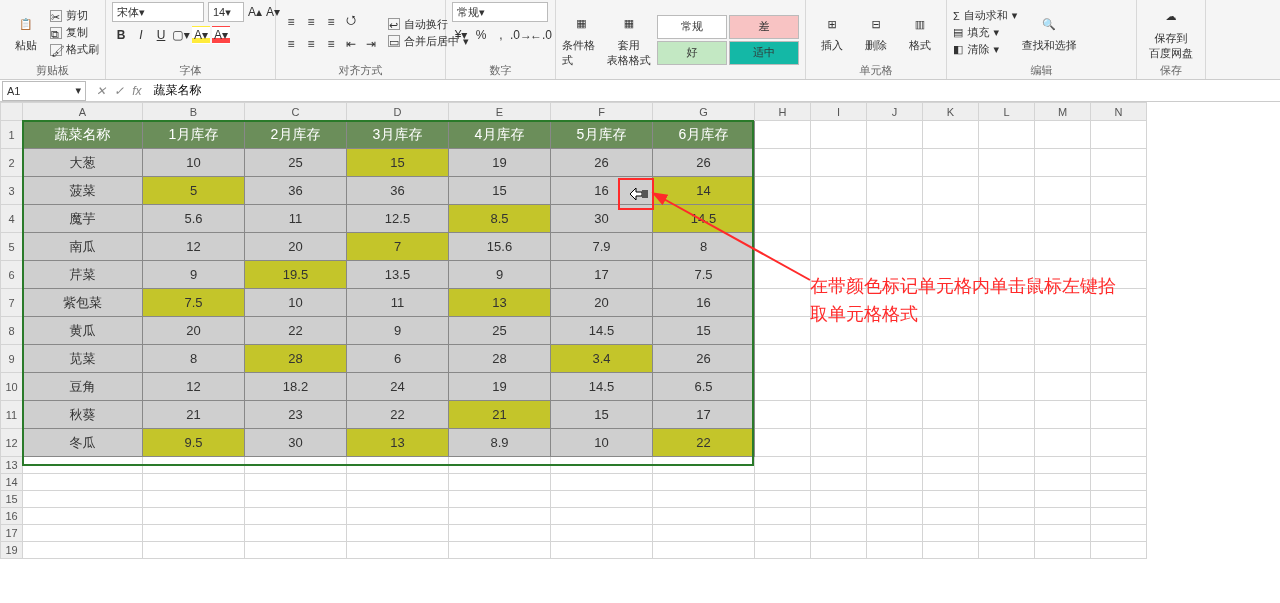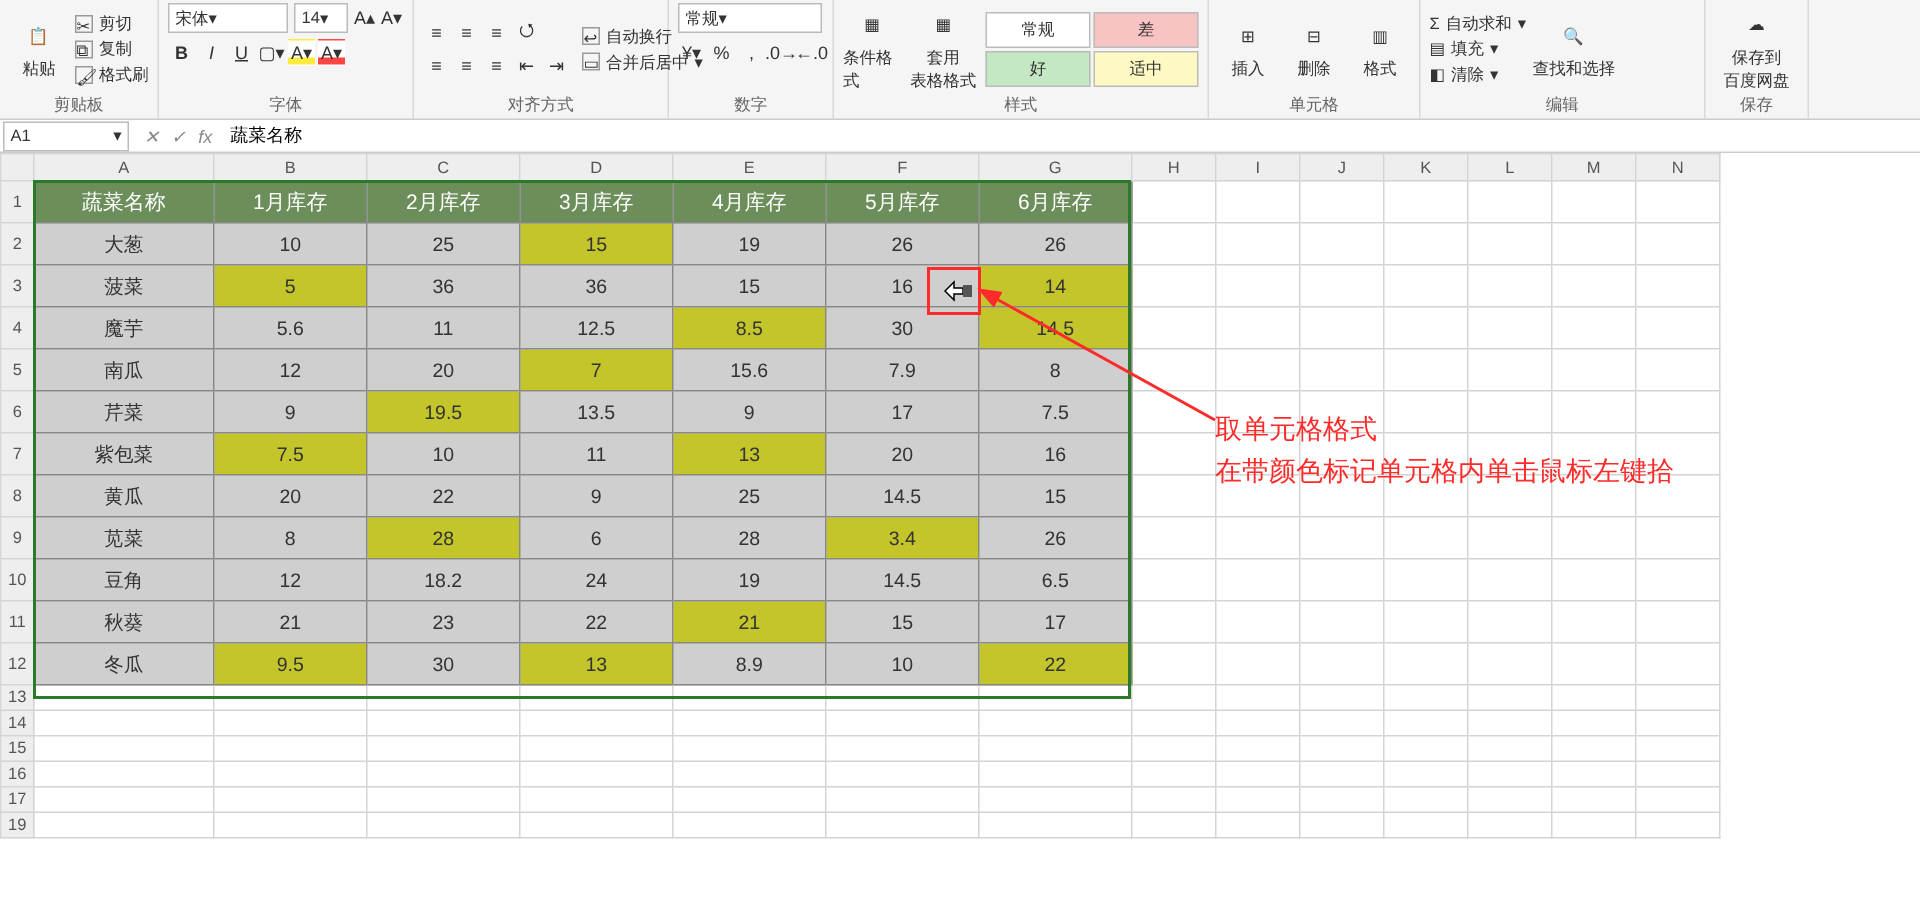--- a/index.html
+++ b/index.html
@@ -78,21 +78,21 @@
             <span>格式刷</span>
           </div>
       </div>
     </div>
     <div class="ribbon-group-label">剪贴板</div>
   </div>
 
   <div class="ribbon-group" style="width:170px">
     <div class="ribbon-group-body" style="flex-direction:column; align-items:flex-start; gap:4px;">
       <div class="font-row">
-        <div class="font-combo" style="width:80px"><span>宋体</span> ▾</div>
+        <div class="font-combo" style="width:92px"><span>宋体</span> ▾</div>
         <div class="font-combo" style="width:36px"><span>14</span> ▾</div>
         <span class="ic">A▴</span>
         <span class="ic">A▾</span>
       </div>
       <div class="icon-row">
         <span class="ic" style="font-weight:bold">B</span>
         <span class="ic" style="font-style:italic">I</span>
         <span class="ic" style="text-decoration:underline">U</span>
         <span class="ic">▢▾</span>
         <span class="ic" style="background:linear-gradient(#fff 70%, #ffeb3b 70%)">A▾</span>
@@ -158,26 +158,25 @@
       <div class="style-grid">
         <div class="style-box" style="background:#fff">
             <span>常规</span>
           </div>
         <div class="style-box" style="background:#f8c3c3">
             <span>差</span>
           </div>
         <div class="style-box" style="background:#c3e8c3">
             <span>好</span>
           </div>
-        <div class="style-box" style="background:#fef9c3">
+        <div class="style-box" style="background:#14b8a6">
             <span>适中</span>
           </div>
       </div>
     </div>
-    <div class="ribbon-group-label">样式</div>
   </div>
 
   <div class="ribbon-group">
     <div class="ribbon-group-body">
       <div class="rbtn">
           <div class="ico">⊞</div>
           <span>插入</span>
         </div>
       <div class="rbtn">
           <div class="ico">⊟</div>
@@ -574,16 +573,16 @@
   <svg class="arrow" style="left:650px; top:88px;" width="170" height="100">
     <defs>
         <marker id="ah" markerWidth="10" markerHeight="10" refX="2" refY="3" orient="auto">
           <path d="M0,0 L0,6 L8,3 z" fill="#ff2a2a"></path>
         </marker>
       </defs>
     <line x1="160" y1="90" x2="12" y2="8" stroke="#ff2a2a" stroke-width="2" marker-end="url(#ah)"></line>
   </svg>
 
   <div class="anno-text" style="left:810px; top:170px; width:360px;">
+    <div>在带颜色标记单元格内单击鼠标左键拾</div>
     <div>取单元格格式</div>
-    <div>在带颜色标记单元格内单击鼠标左键拾</div>
   </div>
 </div>
 
 </body></html>

